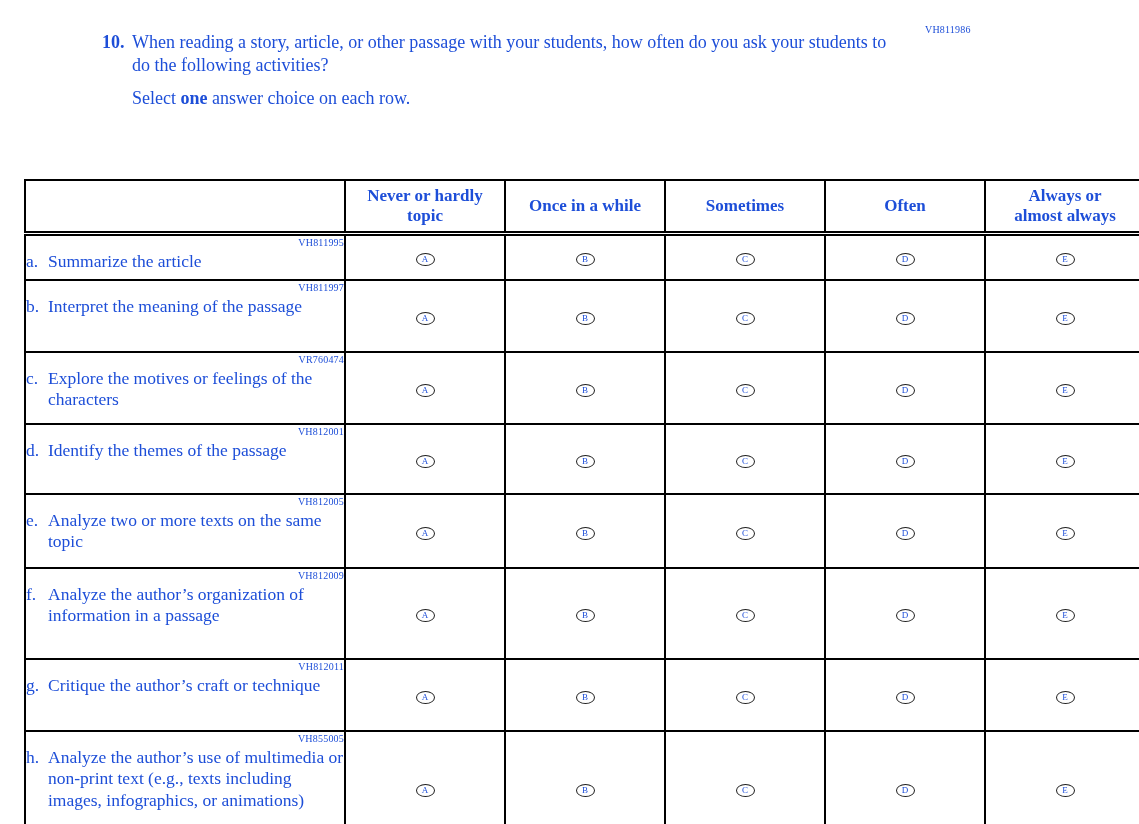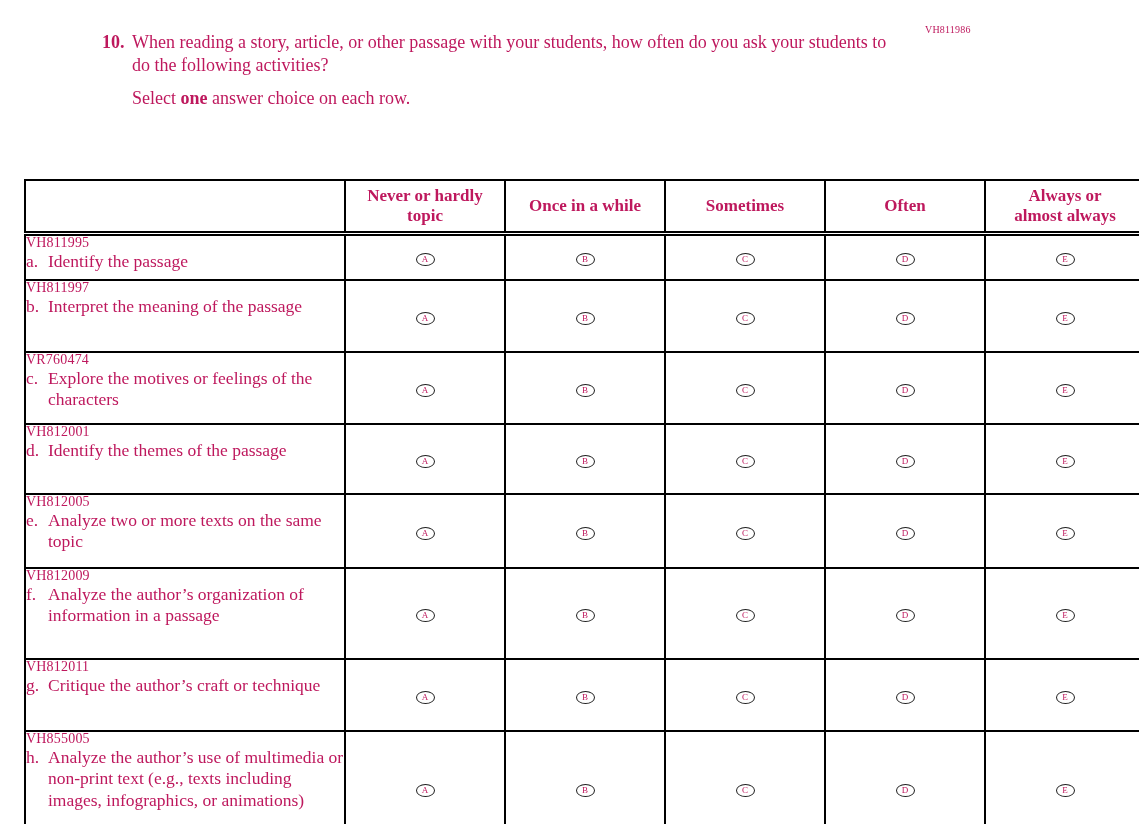--- a/index.html
+++ b/index.html
@@ -2,21 +2,21 @@
 <html><head>
 <meta charset="utf-8">
 <style>
   html, body { margin: 0; padding: 0; background: #ffffff; }
   .page {
     position: relative;
     width: 1139px;
     height: 824px;
     background: #ffffff;
     font-family: "Liberation Serif", "DejaVu Serif", serif;
-    color: #be185d;
+    color: #1d4ed8;
     overflow: hidden;
   }
   .q-code {
     position: absolute;
     left: 925px;
     top: 24px;
     font-size: 10px;
     letter-spacing: 0.2px;
   }
   .question-block {
@@ -53,21 +53,22 @@
     font-weight: bold;
     line-height: 20px;
     text-align: center;
     vertical-align: middle;
   }
   td.label-cell {
     vertical-align: top;
     padding: 0 5px 4px 8px;
   }
   .item-code {
-    font-size: 14px;
+    text-align: right;
+    font-size: 10px;
     height: 14px;
     line-height: 14px;
     letter-spacing: 0.2px;
   }
   .row-label {
     display: flex;
     font-size: 17.5px;
     line-height: 21.5px;
     margin-top: 1px;
   }
@@ -146,21 +147,21 @@
         </th>
       </tr>
     </thead>
     <tbody>
 
       <tr class="r-a">
         <td class="label-cell">
           <div class="item-code">VH811995</div>
           <div class="row-label">
               <span class="ltr">a.</span>
-              <span class="txt">Identify the passage</span>
+              <span class="txt">Summarize the article</span>
             </div>
         </td>
         <td class="opt"><span class="bubble">A</span></td>
         <td class="opt"><span class="bubble">B</span></td>
         <td class="opt"><span class="bubble">C</span></td>
         <td class="opt"><span class="bubble">D</span></td>
         <td class="opt"><span class="bubble">E</span></td>
       </tr>
 
       <tr class="r-b">

